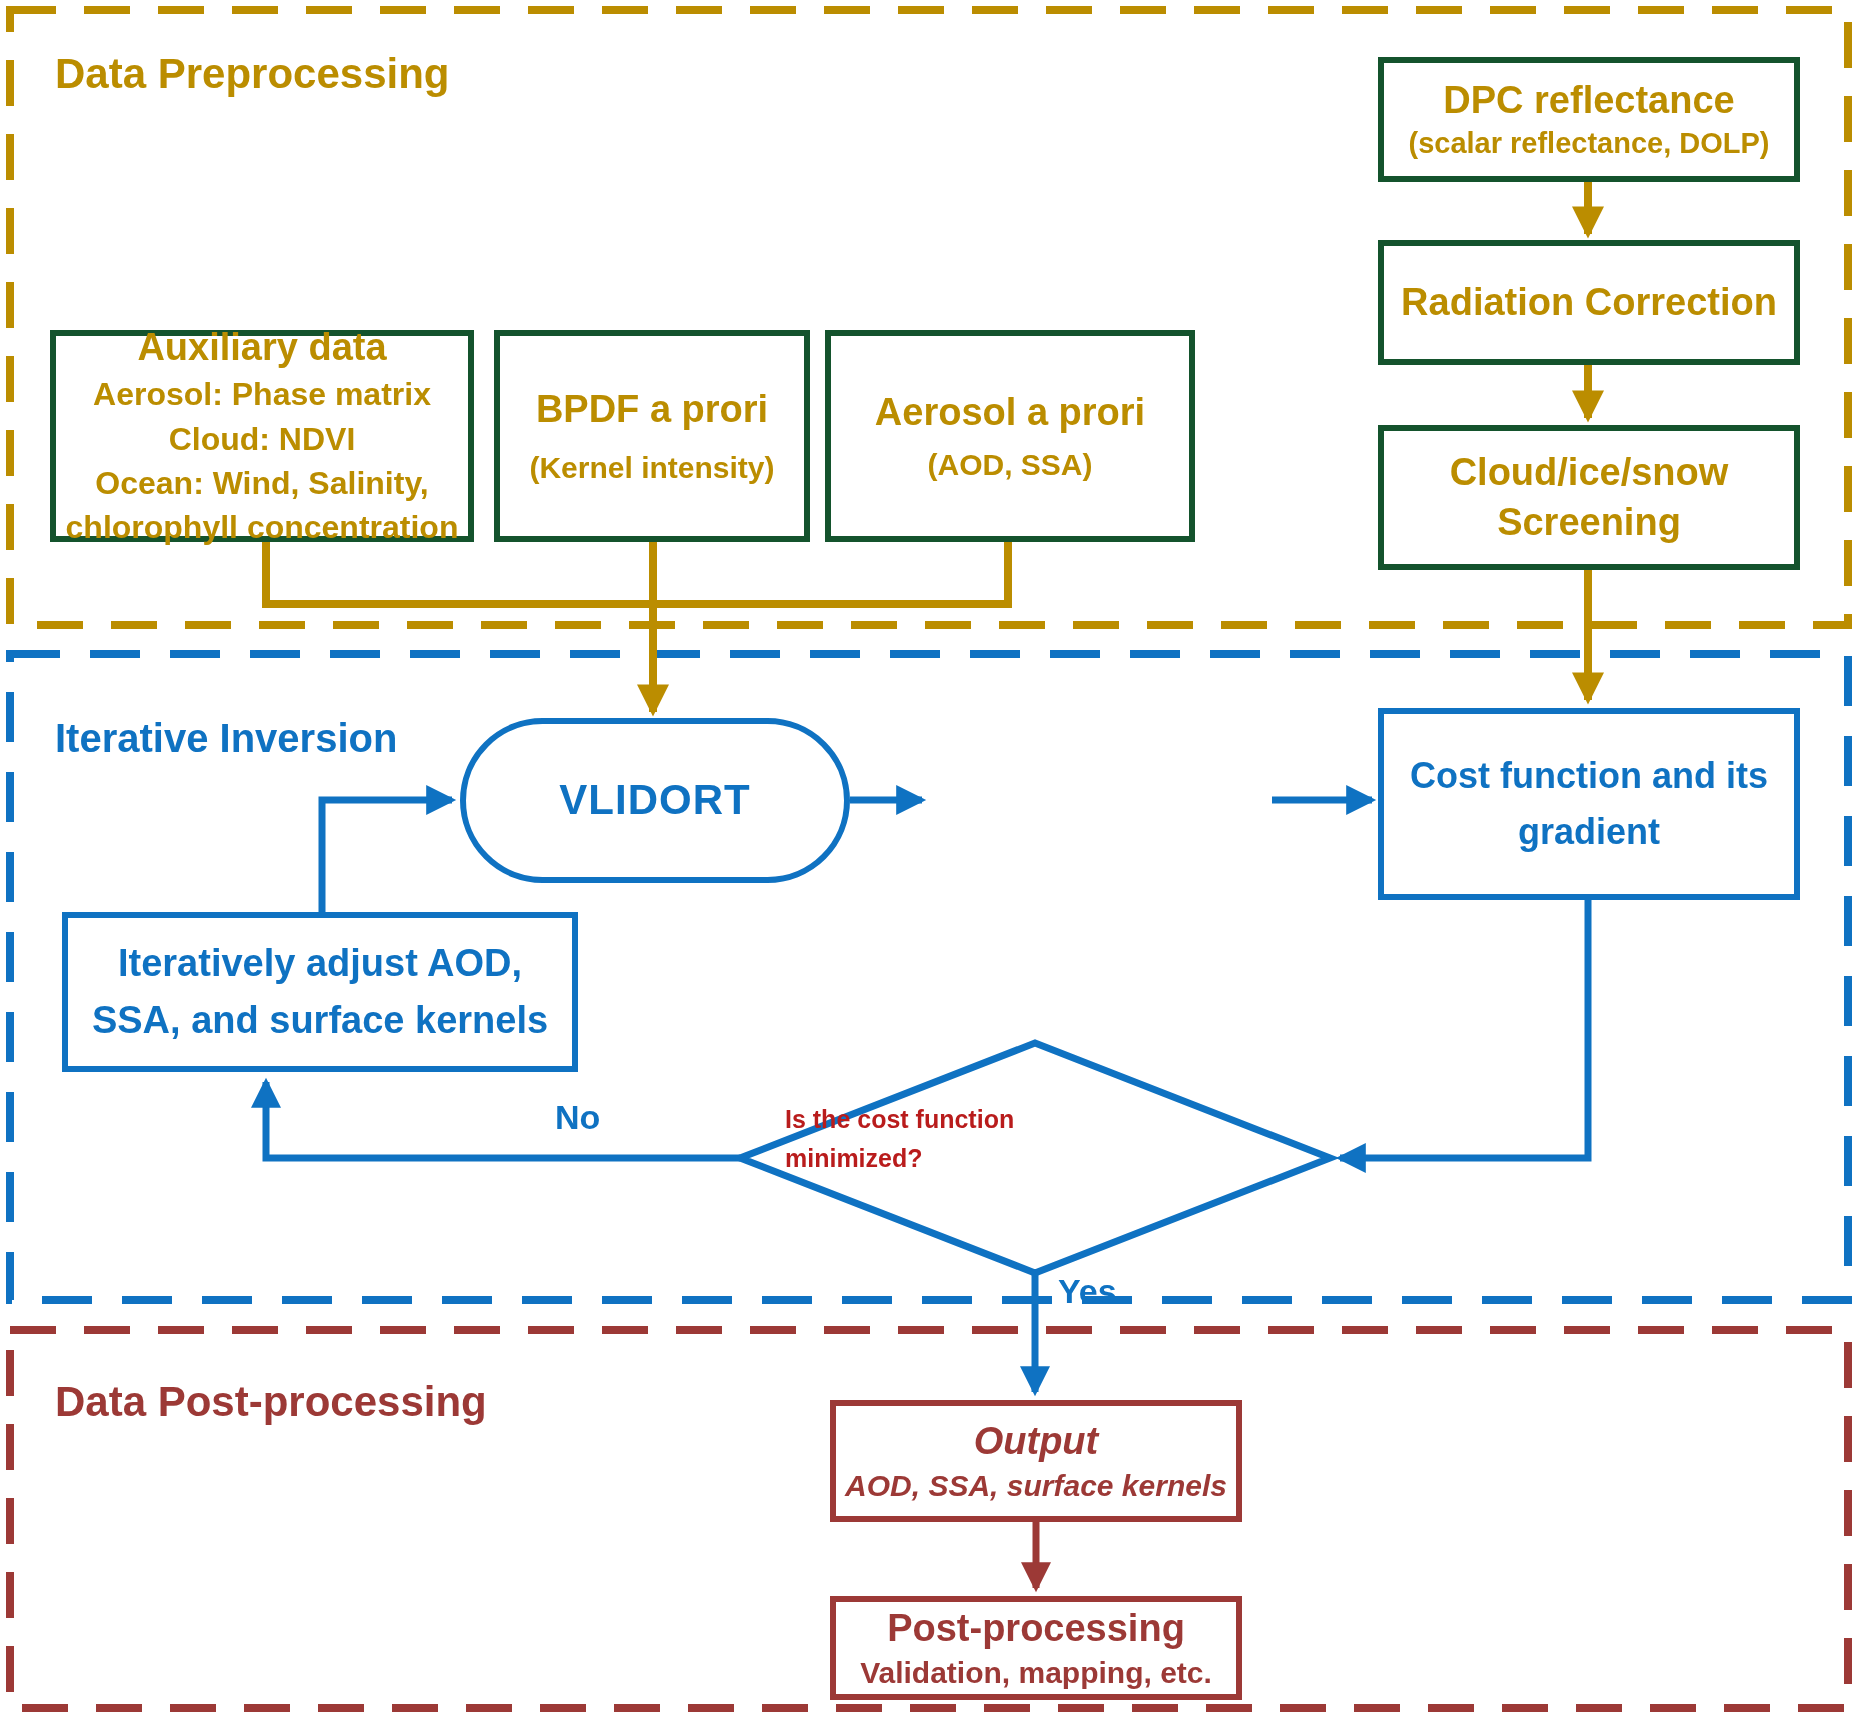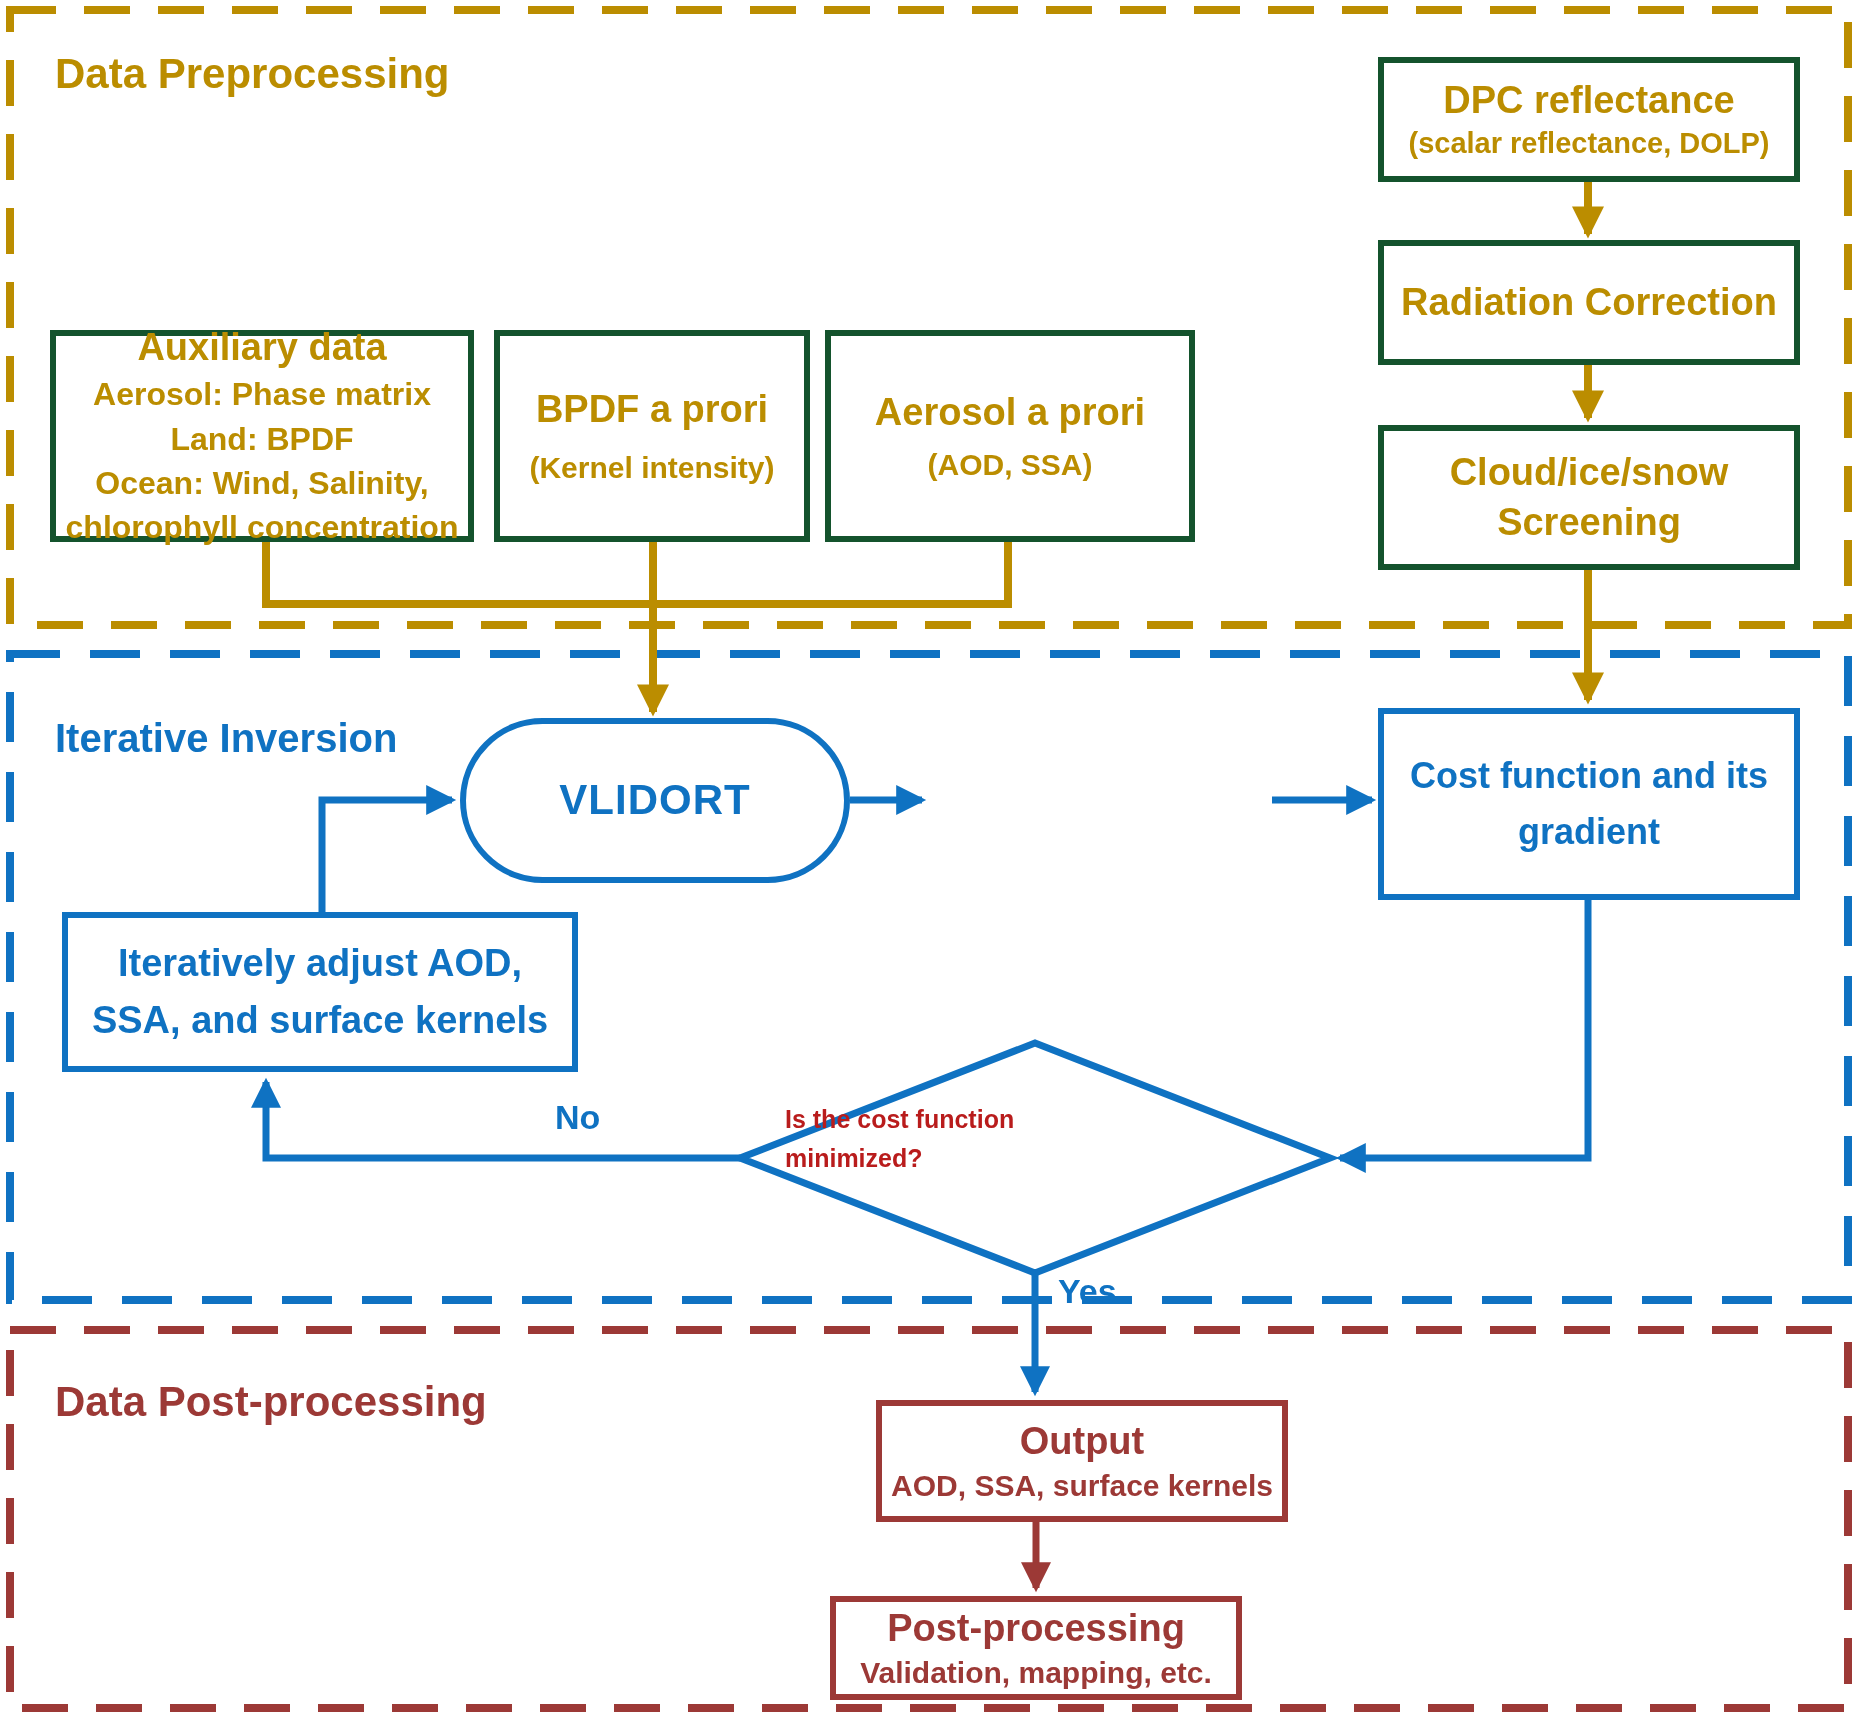--- a/index.html
+++ b/index.html
@@ -107,21 +107,21 @@
     <line x1="1036" y1="1522" x2="1036" y2="1588" stroke="#9C3936" stroke-width="7" marker-end="url(#arrow-red)"></line>
   </svg>
 
   <div class="section-label label-gold" style="left:55px; top:50px;">Data Preprocessing</div>
   <div class="section-label label-blue" style="left:55px; top:716px;">Iterative Inversion</div>
   <div class="section-label label-red" style="left:55px; top:1378px;">Data Post-processing</div>
 
   <div class="box gold-box" style="left:50px; top:330px; width:424px; height:212px;">
     <div class="t-lg">Auxiliary data</div>
     <div class="aux-line">Aerosol: Phase matrix</div>
-    <div class="aux-line">Land: BPDF</div>
+    <div class="aux-line">Cloud: NDVI</div>
     <div class="aux-line">Ocean: Wind, Salinity,</div>
     <div class="aux-line">chlorophyll concentration</div>
   </div>
 
   <div class="box gold-box" style="left:494px; top:330px; width:316px; height:212px;">
     <div class="t-lg">BPDF a prori</div>
     <div class="gap14"></div>
     <div class="t-sm">(Kernel intensity)</div>
   </div>
 
@@ -161,21 +161,21 @@
   </div>
 
   <div class="diamond-text" style="left:785px; top:1100px; width:500px;">
     <div>Is the cost function</div>
     <div>minimized?</div>
   </div>
 
   <div class="edge-label" style="left:555px; top:1098px;">No</div>
   <div class="edge-label" style="left:1058px; top:1272px;">Yes</div>
 
-  <div class="box red-box" style="left:876px; top:1400px; width:412px; height:122px;">
+  <div class="box red-box" style="left:830px; top:1400px; width:412px; height:122px;font-style:italic;">
     <div class="t-lg">Output</div>
     <div class="t-sm">AOD, SSA, surface kernels</div>
   </div>
 
   <div class="box red-box" style="left:830px; top:1596px; width:412px; height:104px;">
     <div class="t-lg">Post-processing</div>
     <div class="t-sm">Validation, mapping, etc.</div>
   </div>
 
 </div>

